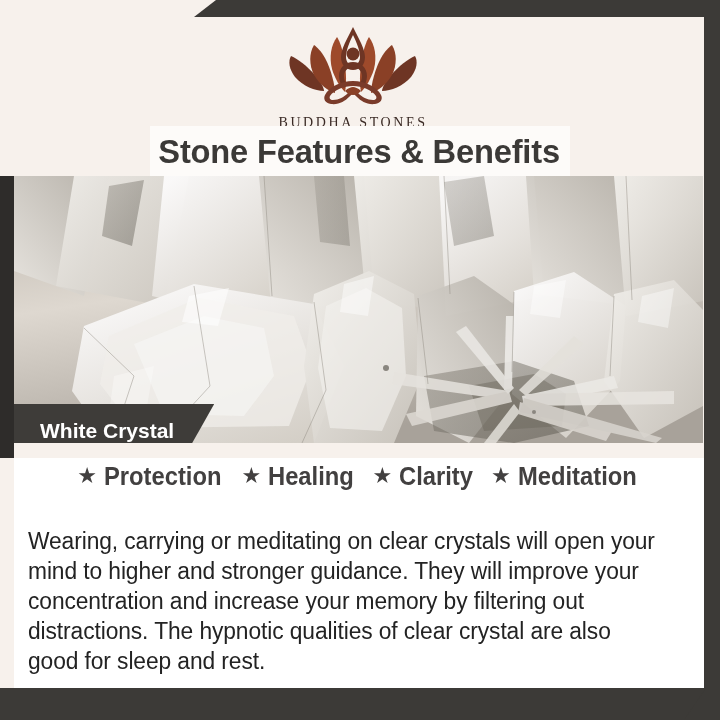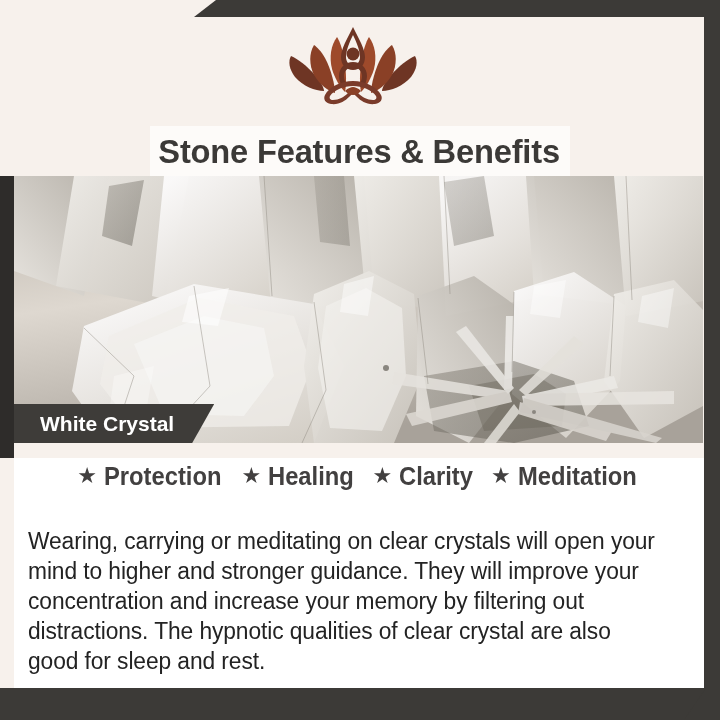--- a/index.html
+++ b/index.html
@@ -147,21 +147,21 @@
 
   
   .caption {
     position: absolute;
     left: 14px;
     top: 404px;
     height: 39px;
     padding: 0 40px 0 26px;
     background: #3e3c39;
     display: flex;
-    align-items: center;
+    align-items: flex-end;
     clip-path: polygon(0 0, 100% 0, calc(100% - 22px) 100%, 0 100%);
   }
   .caption-text {
     font-family: "Liberation Sans Narrow", "Liberation Sans", sans-serif;
     font-size: 21px;
     font-weight: 700;
     color: #ffffff;
     white-space: nowrap;
   }
 
@@ -260,20 +260,21 @@
           <path d="M74 56 C62 56 50 62 46 70 C44 74 46 78 52 79 C60 80 66 76 70 72
                    C72 70 73 69 74 69 C75 69 76 70 78 72 C82 76 88 80 96 79
                    C102 78 104 74 102 70 C98 62 86 56 74 56 Z
                    M74 61 C83 61 93 65 97 71 C98 73 97 75 94 75 C88 75 83 72 79 68
                    C77 66 75 65 74 65 C73 65 71 66 69 68 C65 72 60 75 54 75
                    C51 75 50 73 51 71 C55 65 65 61 74 61 Z" fill="#7a3b2a"></path>
 
           <path d="M66 66 C69 63 72 62 74 62 C76 62 79 63 82 66 C79 69 76 70 74 70 C72 70 69 69 66 66 Z" fill="#8a4026"></path>
         </svg>
       </span>
+      <span class="logo-word">BUDDHA STONES</span>
     </div>
 
     <div class="title-box">
       <span class="title-text">Stone Features &amp; Benefits</span>
     </div>
   </div>
 
   <div class="photo">
     <svg viewBox="0 0 689 267" preserveAspectRatio="xMidYMid slice" xmlns="http://www.w3.org/2000/svg">
       <defs>

